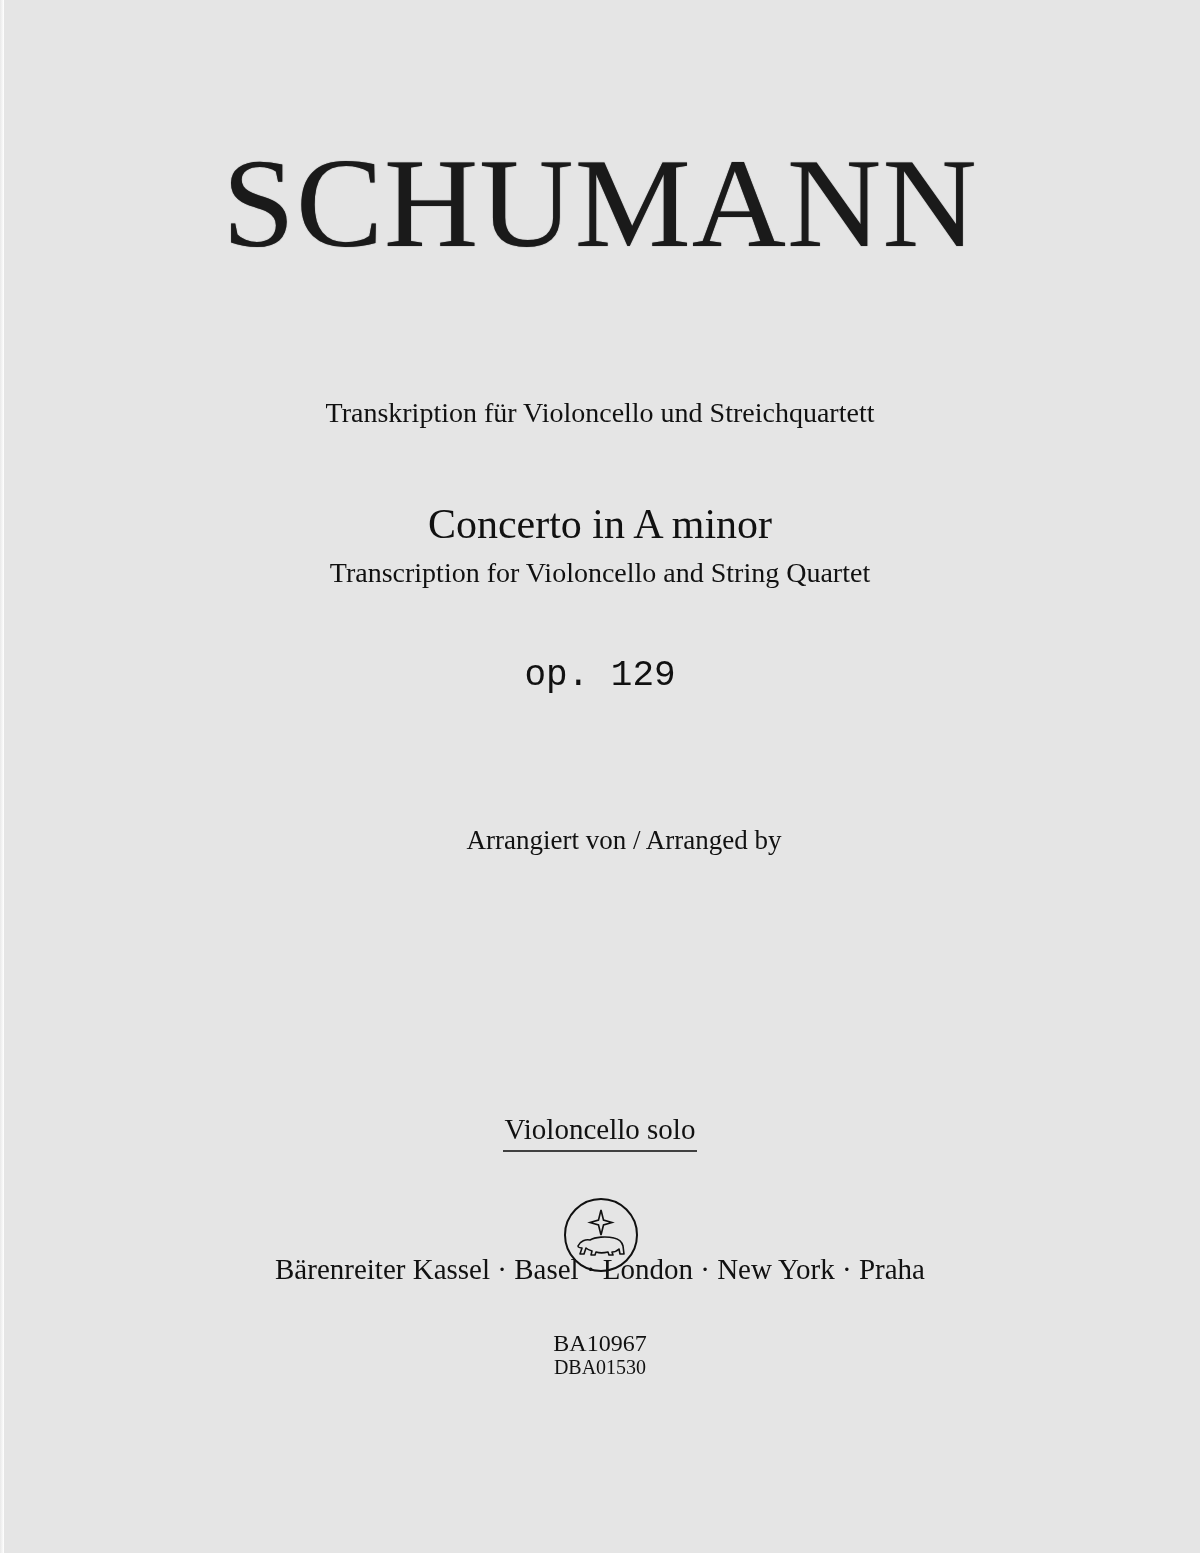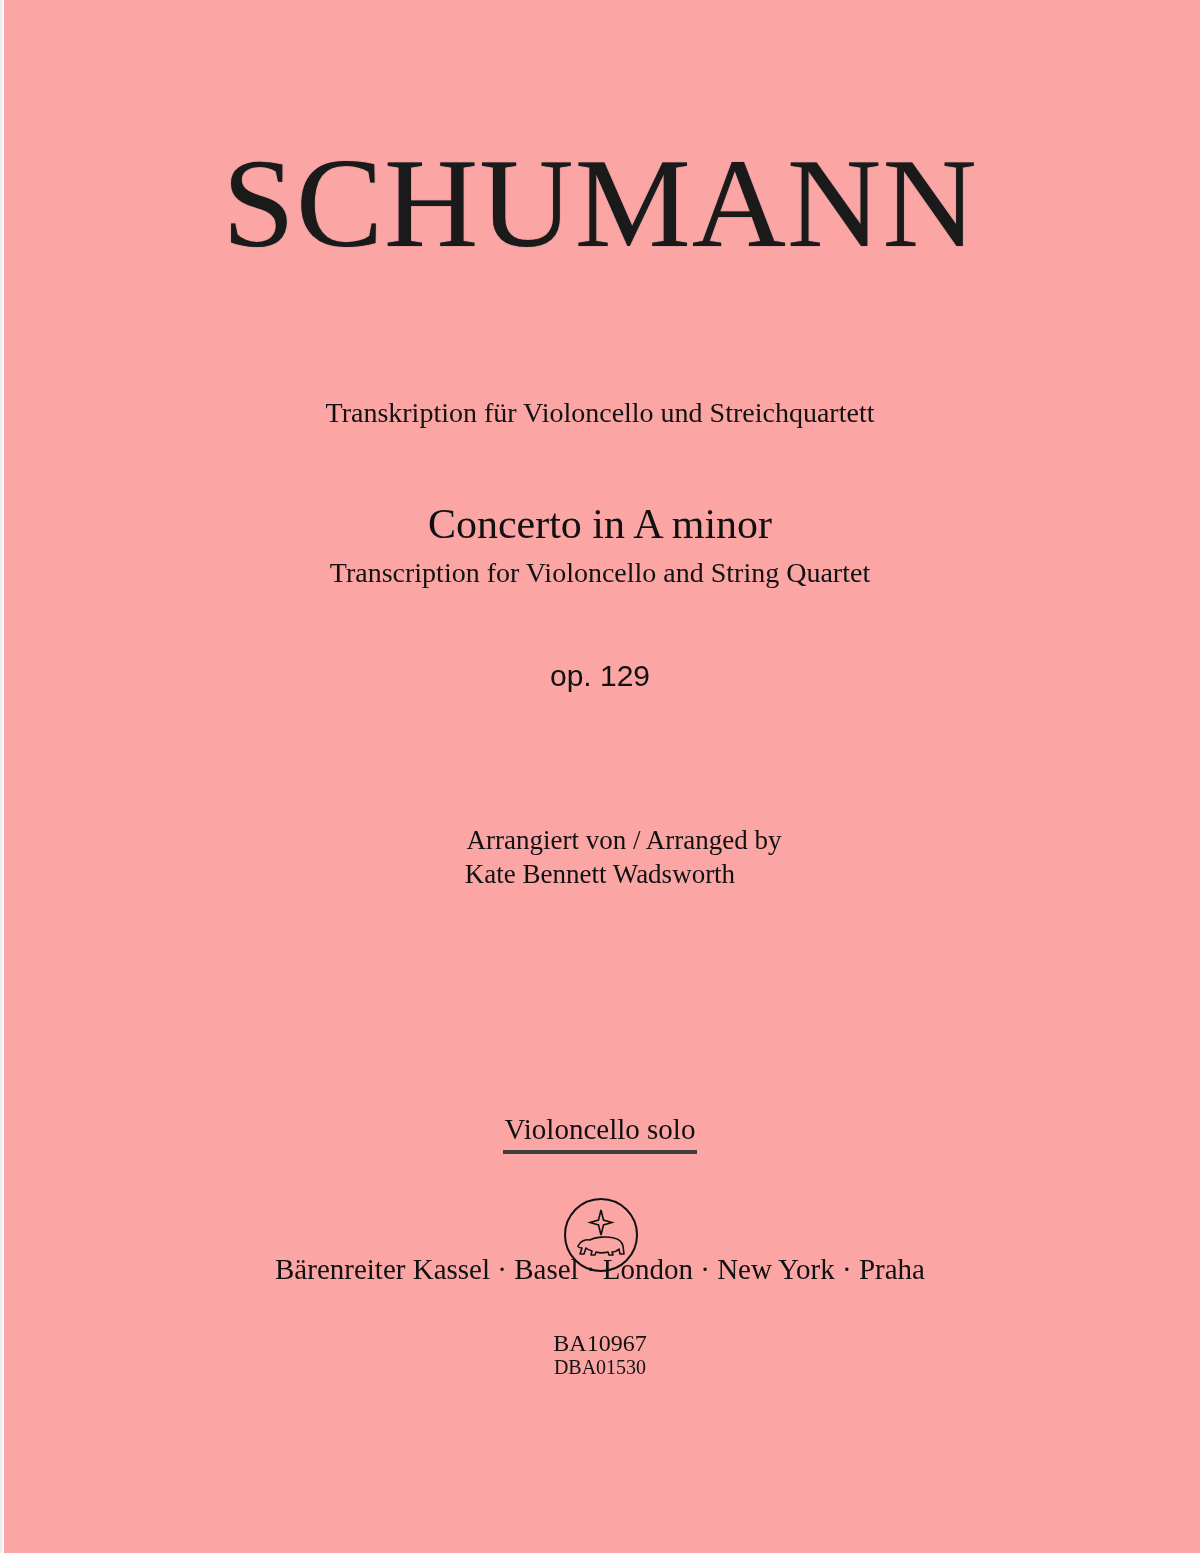--- a/index.html
+++ b/index.html
@@ -1,34 +1,34 @@
 <!DOCTYPE html>
 <html><head>
 <meta charset="utf-8">
 <style>
   html, body { margin: 0; padding: 0; background: #ffffff; }
   body { width: 1200px; height: 1553px; position: relative; overflow: hidden;
          font-family: "DejaVu Serif", "Liberation Serif", serif; color: #111111; }
-  .page { position: absolute; inset: 0; background: #fca5a5; }
+  .page { position: absolute; inset: 0; background: #e5e5e5; }
   .edge { position: absolute; left: 0; top: 0; width: 4px; height: 1553px;
           background: linear-gradient(90deg, #e9e9e9, #ffffff); }
   .c { position: absolute; left: 0; width: 1200px; text-align: center; white-space: nowrap; }
   .composer { top: 138px; font-family: "Liberation Serif", serif; font-size: 128px;
               letter-spacing: 1px; line-height: 130px; color: #1a1a1a;
               text-shadow: 0 0 1px #555; font-weight: normal; transform: scaleX(1.02); }
   .title-de { top: 338px; font-family: "Liberation Serif", serif; font-size: 42px; line-height: 48px; }
   .sub-de   { top: 396px; font-family: "Liberation Serif", serif; font-size: 28px; line-height: 34px; }
   .title-en { top: 500px; font-family: "Liberation Serif", serif; font-size: 42px; line-height: 48px; }
   .sub-en   { top: 556px; font-family: "Liberation Serif", serif; font-size: 28px; line-height: 34px; }
-  .opus     { top: 660px; font-family: Liberation Sans, sans-serif; font-size: 30px; line-height: 32px; }
+  .opus     { top: 660px; font-family: Liberation Mono, monospace; font-size: 36px; line-height: 32px; }
   .arr1     { top: 824px; font-family: "Liberation Serif", serif; font-size: 27px; line-height: 32px; padding-left: 24px; }
   .arr2     { top: 858px; font-family: "Liberation Serif", serif; font-size: 27px; line-height: 32px; }
   .part     { top: 1112px; }
   .part span { display: inline-block; font-family: "Liberation Serif", serif; font-size: 29px;
-               line-height: 34px; padding: 0 2px 4px; border-bottom: 4px solid #404040; }
+               line-height: 34px; padding: 0 2px 4px; border-bottom: 2px solid #404040; }
   .logo { position: absolute; left: 562px; top: 1196px; width: 78px; height: 78px; }
   .publisher { top: 1252px; font-family: "Liberation Serif", serif; font-size: 29px; line-height: 34px; }
   .code1 { top: 1331px; font-family: "Liberation Serif", serif; font-size: 24px; line-height: 24px; }
   .code2 { top: 1355px; font-family: "Liberation Serif", serif; font-size: 20px; line-height: 24px; }
 </style>
 </head>
 <body>
 
 <div class="page">
   <div class="edge"></div>
@@ -36,21 +36,20 @@
   <div class="c composer">SCHUMANN</div>
 
   <div class="c title-en">Concerto in A minor</div>
 
   <div class="c sub-de">Transkription für Violoncello und Streichquartett</div>
   <div class="c sub-en">Transcription for Violoncello and String Quartet</div>
 
   <div class="c opus">op. 129</div>
 
   <div class="c arr1">Arrangiert von / Arranged by</div>
-  <div class="c arr2">Kate Bennett Wadsworth</div>
 
   <div class="c part">
     <span>Violoncello solo</span>
   </div>
 
   <div class="logo">
     <svg width="78" height="78" viewBox="0 0 78 78">
       <circle cx="39" cy="39" r="36" fill="none" stroke="#111" stroke-width="2"></circle>
       <path d="M39 14 L41.5 24 L50 26.5 L41.5 29 L39 39 L36.5 29 L28 26.5 L36.5 24 Z" fill="none" stroke="#111" stroke-width="1.6"></path>
       <path d="M16 50 C18 45 24 43 28 44 C33 41 44 40 52 42 C57 43 60 46 61 50 L62 58 L58 58 L57 53 C55 55 52 56 50 56 L51 59 L47 59 L46 56 C42 57 37 57 34 56 L33 59 L29 59 L30 55 C27 54 25 53 24 52 L22 58 L18 58 L20 52 C18 52 16 51 16 50 Z" fill="none" stroke="#111" stroke-width="1.6" stroke-linejoin="round"></path>

